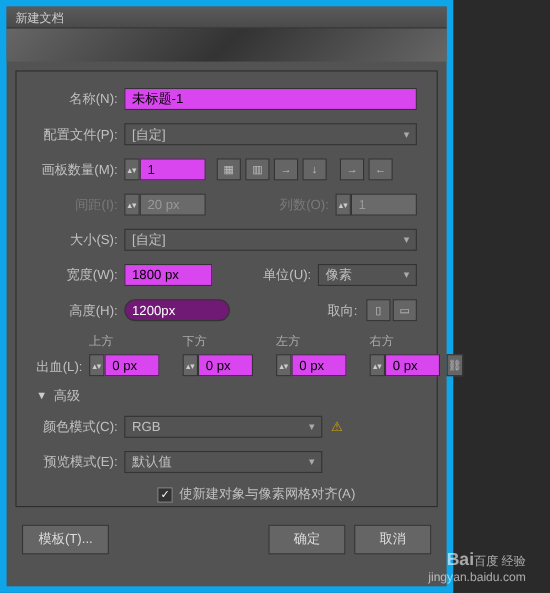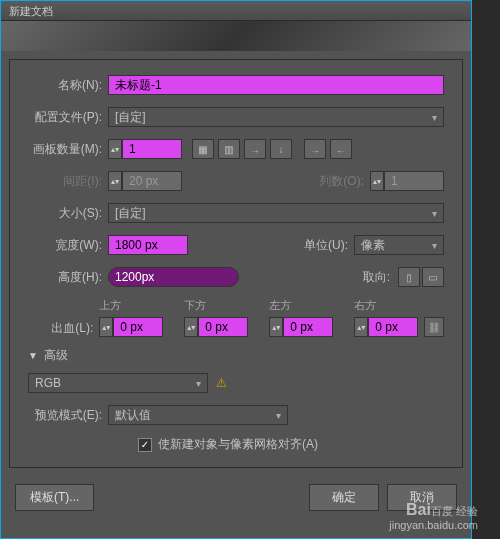--- a/index.html
+++ b/index.html
@@ -1,20 +1,20 @@
 <!DOCTYPE html>
 <html><head>
 <meta charset="utf-8">
 <style>
 * { box-sizing: border-box; margin: 0; padding: 0; font-family: "Microsoft YaHei", Arial, sans-serif; }
 body { background: #2a2a2a; width: 500px; height: 539px; overflow: hidden; color: #c0c0c0; font-size: 12px; }
-.window { width: 472px; height: 539px; border: 1px solid #0ea5e9; background: #535353; }
+.window { width: 412px; height: 539px; border: 6px solid #0ea5e9; background: #535353; }
 .titlebar { height: 20px; background: linear-gradient(#5a5a5a,#4a4a4a); border-bottom: 1px solid #2a2a2a; padding: 3px 8px; font-size: 11px; color: #ccc; }
 .bgimg { height: 30px; background: linear-gradient(135deg,#666,#333,#666); }
-.panel { margin: 8px; padding: 14px 18px 14px 18px; background: #535353; border: 1px solid #2d2d2d; }
+.panel { margin: 8px; padding: 14px 18px 2px 18px; background: #535353; border: 1px solid #2d2d2d; }
 .row { display: flex; align-items: center; margin-bottom: 10px; min-height: 22px; }
 .lbl { width: 80px; text-align: right; padding-right: 6px; font-size: 12px; white-space: nowrap; }
 .lbl.dim { color: #7a7a7a; }
 .txt { background: #d946ef; color: #000; border: 1px solid #333; height: 20px; padding: 2px 6px; font-size: 12px; }
 .txt.sel { background: #701a75; color: #fff; border-radius: 10px; }
 .txt.dim { background: #6a6a6a; color: #999; }
 .sel { background: #535353; border: 1px solid #333; height: 20px; display: flex; align-items: center; padding: 2px 6px; position: relative; flex: 1; }
 .sel::after { content: "▾"; position: absolute; right: 6px; color: #aaa; font-size: 10px; }
 .spin { display: flex; align-items: center; }
 .spinbtn { width: 14px; height: 20px; background: #656565; border: 1px solid #333; display: flex; align-items: center; justify-content: center; font-size: 8px; color: #ccc; }
@@ -144,20 +144,21 @@
       </div>
       <div class="iconbtn" style="align-self:flex-end;margin-left:6px">⛓</div>
     </div>
 
     <div class="disclosure">
       <span class="tri">▼</span>
       <span>高级</span>
     </div>
 
     <div class="row">
+      <div class="lbl">颜色模式(C):</div>
       <div class="sel" style="flex:0 0 180px">
           <span>RGB</span>
         </div>
       <span style="margin-left:8px;color:#d9a800">⚠</span>
     </div>
 
 
     <div class="row">
       <div class="lbl">预览模式(E):</div>
       <div class="sel" style="flex:0 0 180px">

